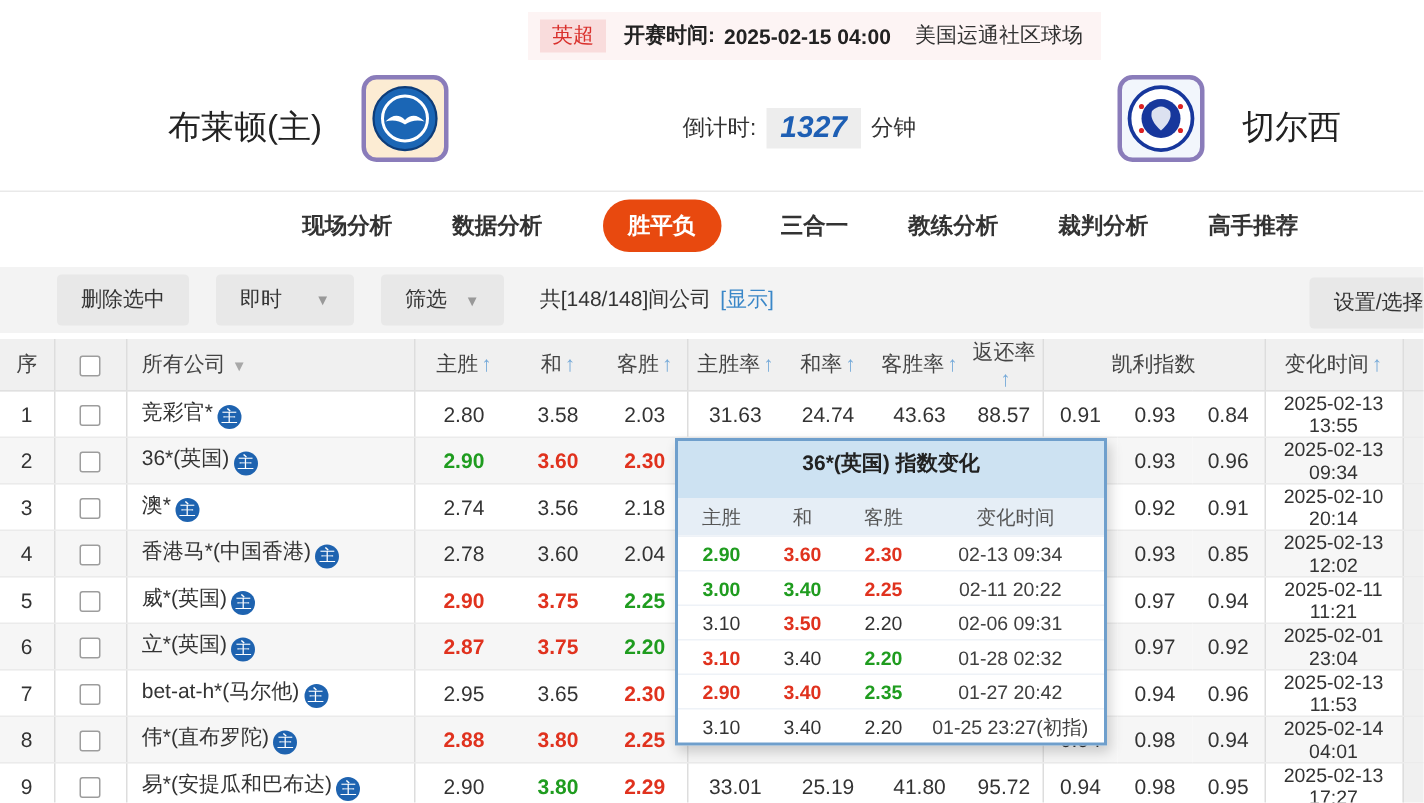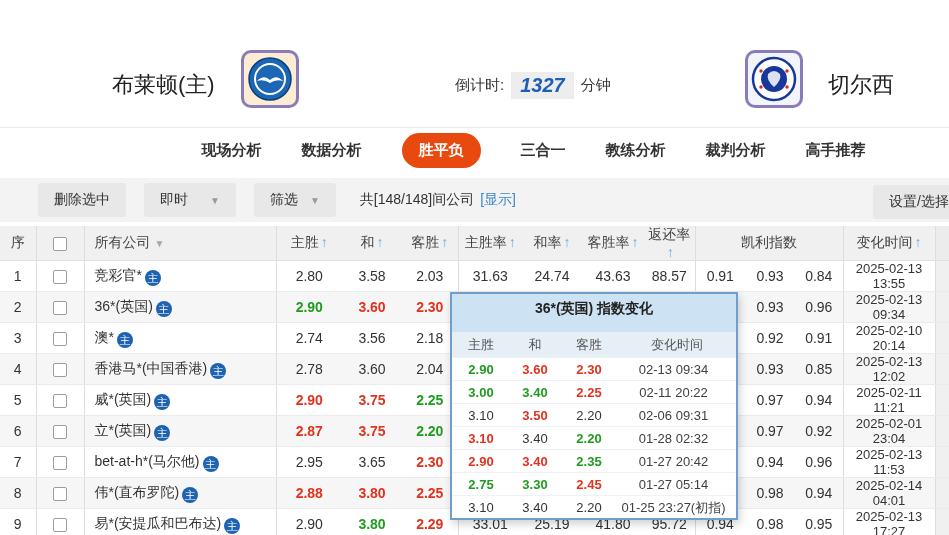--- a/index.html
+++ b/index.html
@@ -71,20 +71,26 @@
   .popup-head, .popup-row { display:grid; grid-template-columns:58px 50px 58px 1fr; text-align:center; }
   .popup-head { background:#e6eef6; height:25px; line-height:25px; font-size:13px; color:#555; }
   .popup-row { height:23px; line-height:23px; font-size:13px; border-top:1px solid #eef2f7; }
   .popup-row .pt { color:#404040; padding-right:7px; }
 </style>
 </head>
 <body>
 
 <div class="page">
 
+  <div class="match-info">
+    <span class="league-badge">英超</span>
+    <span class="kickoff">开赛时间:</span>
+    <span class="kickoff-time">2025-02-15 04:00</span>
+    <span class="venue">美国运通社区球场</span>
+  </div>
 
   <div class="team-name home-name">布莱顿(主)</div>
   <div class="logo-box home-logo">
     <svg width="46" height="46" viewBox="0 0 46 46">
       <circle cx="23" cy="23" r="21" fill="#1b66b5" stroke="#0d3d7a" stroke-width="1.5"></circle>
       <circle cx="23" cy="23" r="15" fill="none" stroke="#fff" stroke-width="2"></circle>
       <path d="M10 25 Q17 18 23 24 Q29 18 36 25 Q29 23 23 27 Q17 23 10 25 Z" fill="#fff"></path>
     </svg>
   </div>
   <div class="countdown">
@@ -355,26 +361,20 @@
           <span class="num g">2.20</span>
           <span class="pt">01-28 02:32</span>
         </div>
         <div class="popup-row">
           <span class="num r">2.90</span>
           <span class="num r">3.40</span>
           <span class="num g">2.35</span>
           <span class="pt">01-27 20:42</span>
         </div>
         <div class="popup-row">
-          <span class="num g">2.75</span>
-          <span class="num g">3.30</span>
-          <span class="num r">2.45</span>
-          <span class="pt">01-27 05:14</span>
-        </div>
-        <div class="popup-row">
           <span class="num k">3.10</span>
           <span class="num k">3.40</span>
           <span class="num k">2.20</span>
           <span class="pt">01-25 23:27(初指)</span>
         </div>
       </div>
   </div>
 
 </div>
 

